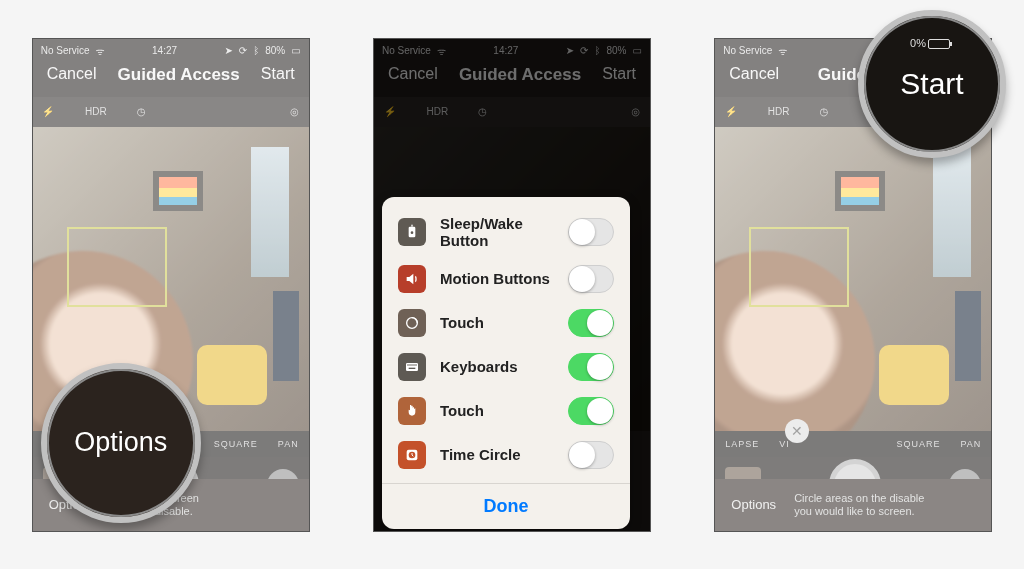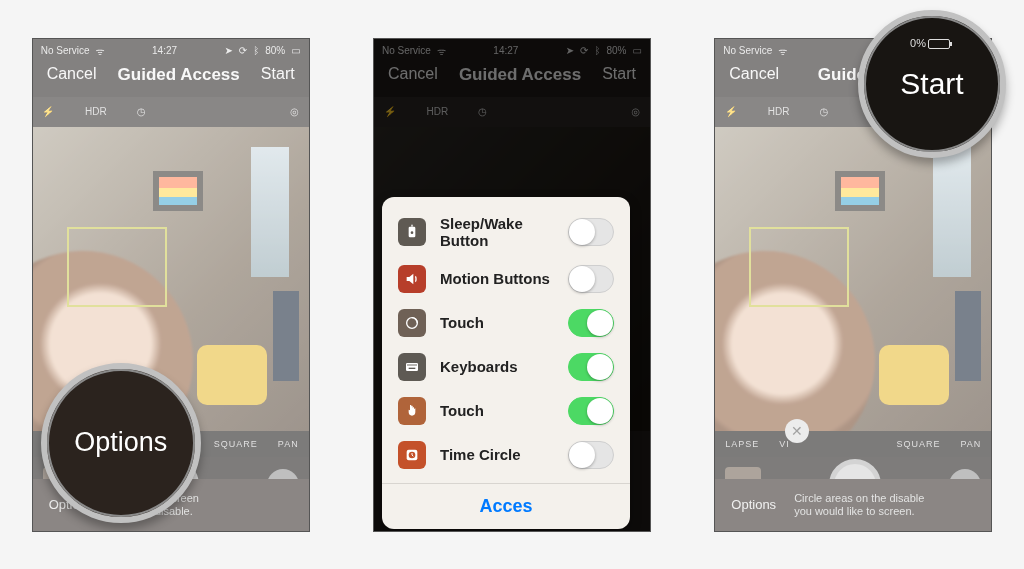--- a/index.html
+++ b/index.html
@@ -468,21 +468,21 @@
               <circle cx="12" cy="12" r="5" fill="#c4512a"></circle>
               <path d="M12 9v3l2 2" stroke="#fff" stroke-width="1.5" fill="none"></path>
             </svg>
           </div>
     <div class="opt-label">Time Circle</div>
     <div class="toggle off">
             <div class="knob"></div>
           </div>
   </div>
       </div>
-    <div class="done-bar">Acces</div>
+    <div class="done-bar">Done</div>
   </div>
 </div>
 
 <div class="phone faded">
   <div class="status-bar">
     <div class="status-left">
       <span>No Service</span>
       <span>ᯤ</span>
     </div>
     <span>14:27</span>

